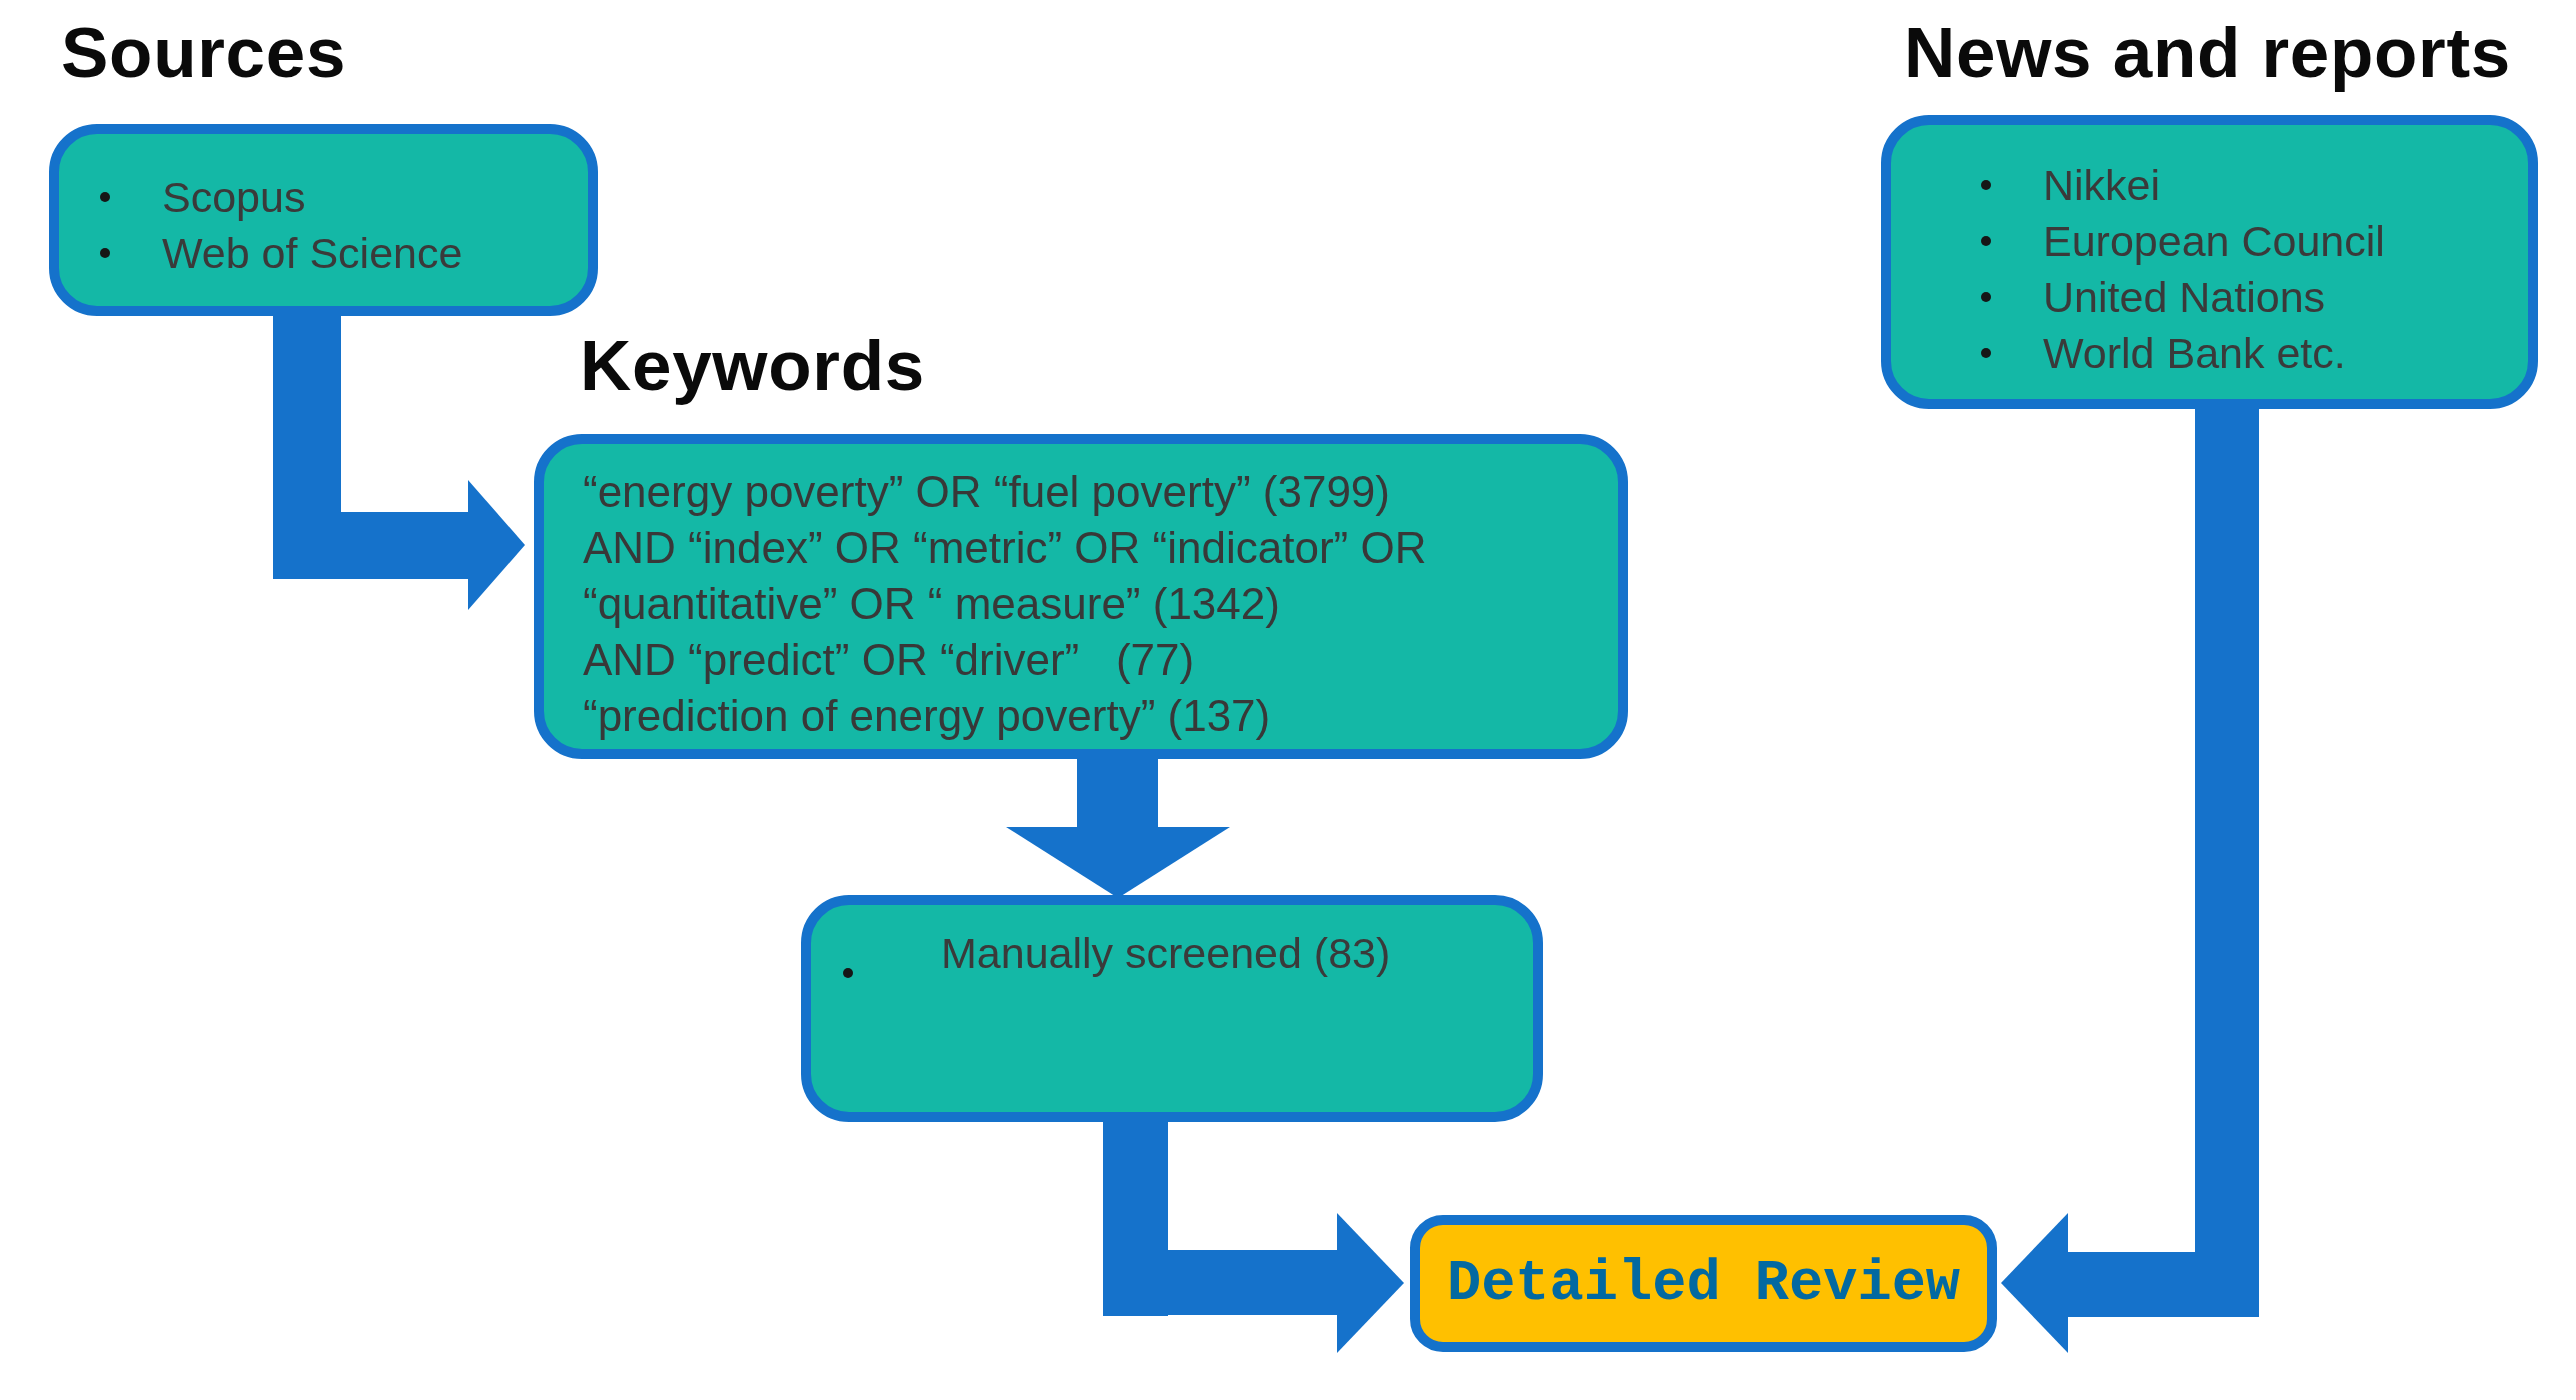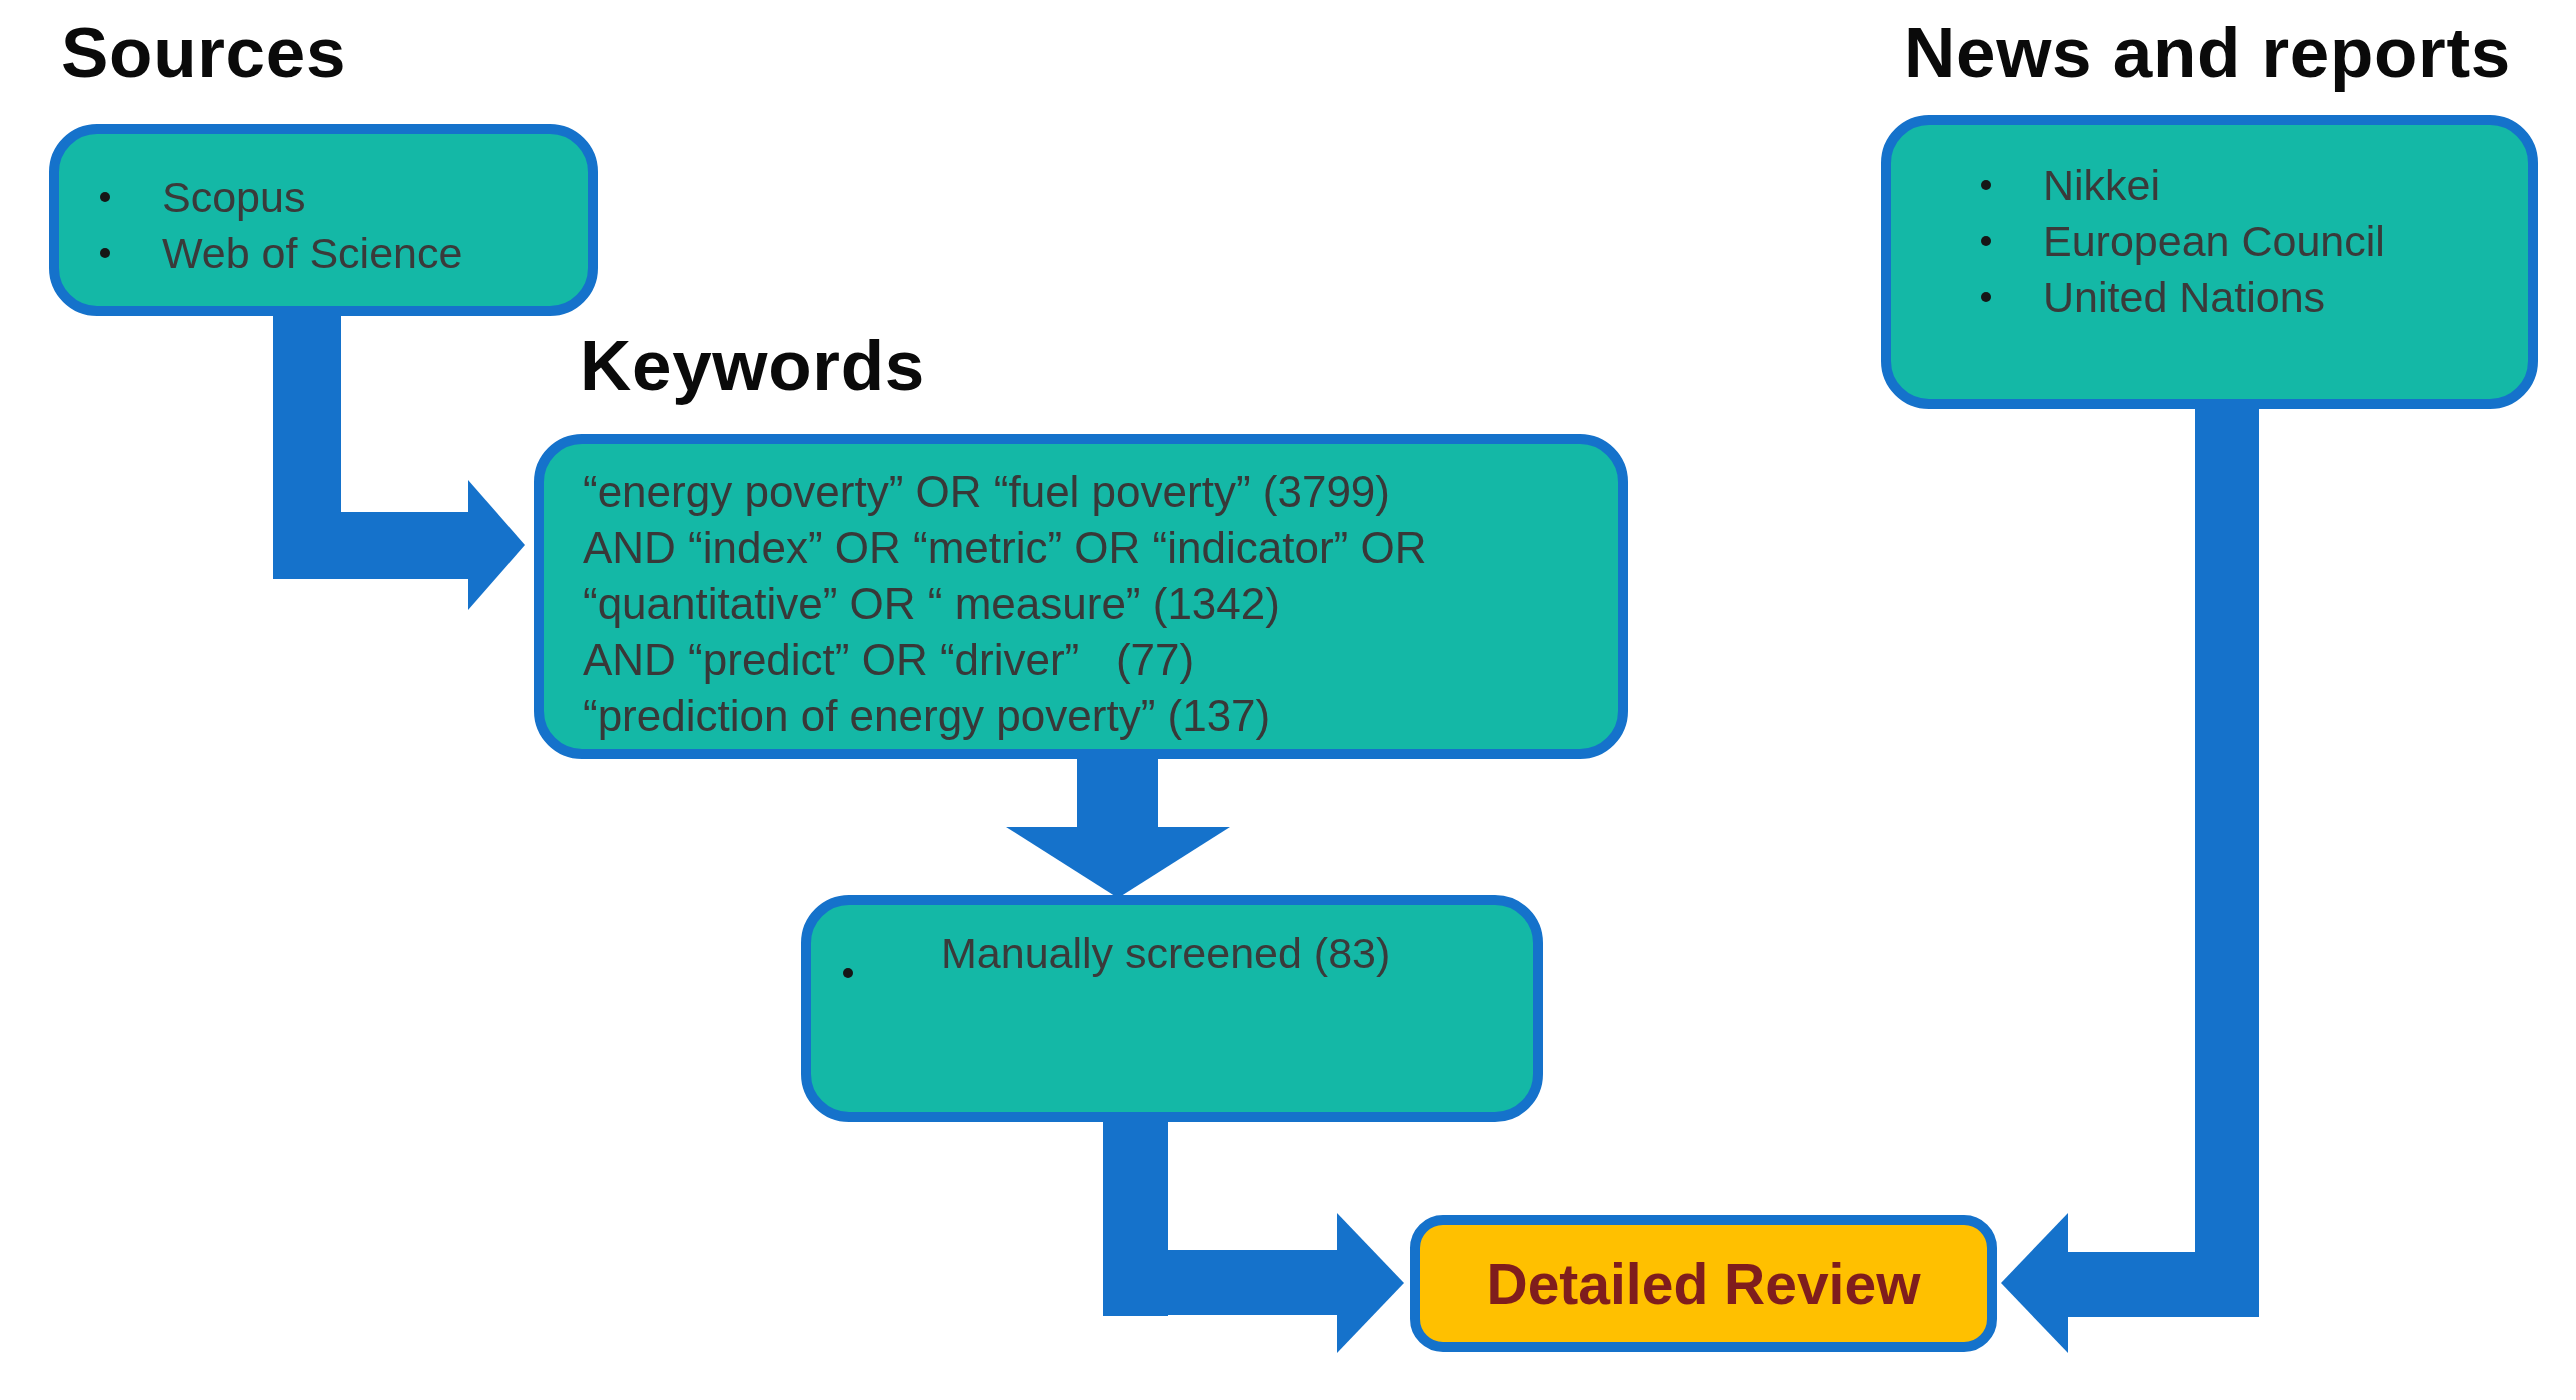--- a/index.html
+++ b/index.html
@@ -71,23 +71,24 @@
     width: 587px; height: 137px;
     background: #FFC000;
     border: 10.6px solid #1572CB;
     border-radius: 33px;
     display: flex;
     align-items: center;
     justify-content: center;
   }
   .review-label {
     font-weight: 700;
-    color: #7f1d1d;
+    color: #0369a1;
     font-size: 57px;
     white-space: nowrap;
+    font-family: Liberation Mono, monospace;
   }
   
   .blue { background: #1572CB; }
   .tri { position: absolute; width: 0; height: 0; border-style: solid; }
   .tri-right { border-color: transparent transparent transparent #1572CB; }
   .tri-left  { border-color: transparent #1572CB transparent transparent; }
   .tri-down  { border-color: #1572CB transparent transparent transparent; }
 </style>
 </head>
 <body>
@@ -148,20 +149,24 @@
         <span class="btxt">Nikkei</span>
       </div>
       <div class="bullet-row">
         <span class="dot"></span>
         <span class="btxt">European Council</span>
       </div>
       <div class="bullet-row">
         <span class="dot"></span>
         <span class="btxt">United Nations</span>
       </div>
+      <div class="bullet-row">
+        <span class="dot"></span>
+        <span class="btxt">World Bank etc.</span>
+      </div>
     </div>
   </div>
 
   <div class="abs blue" style="left:2195px; top:406px; width:64px; height:911px;"></div>
   <div class="abs blue" style="left:2067px; top:1252px; width:192px; height:65px;"></div>
   <div class="tri tri-left" style="left:2001px; top:1213px; border-width:70px 67px 70px 0;"></div>
 
   <div class="review-box">
     <span class="review-label">Detailed Review</span>
   </div>

